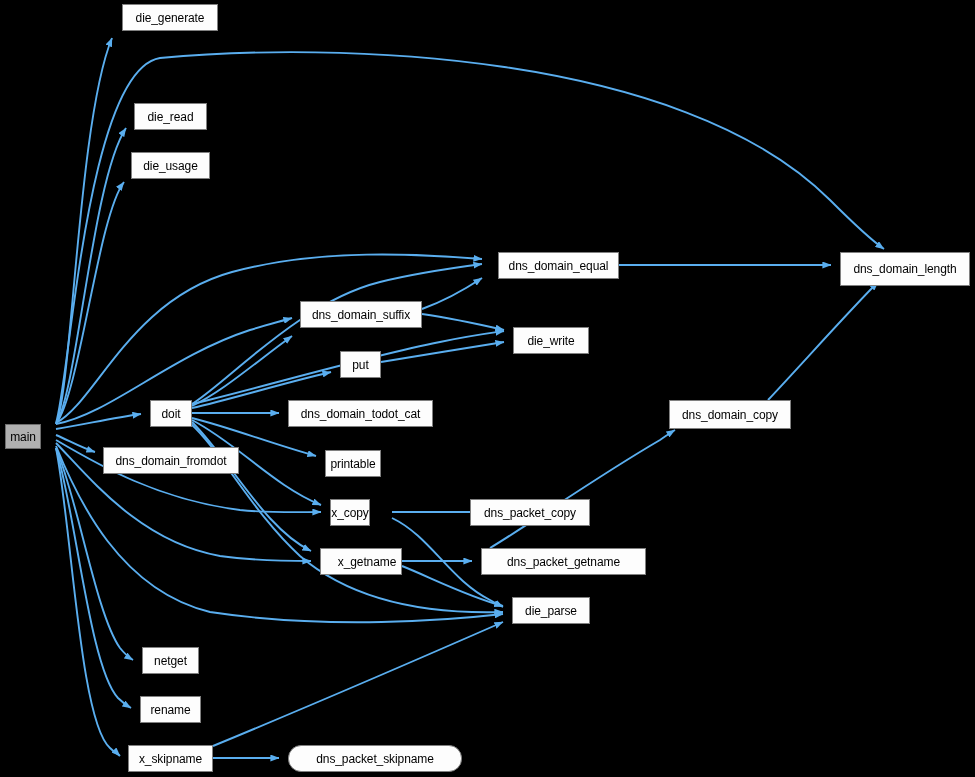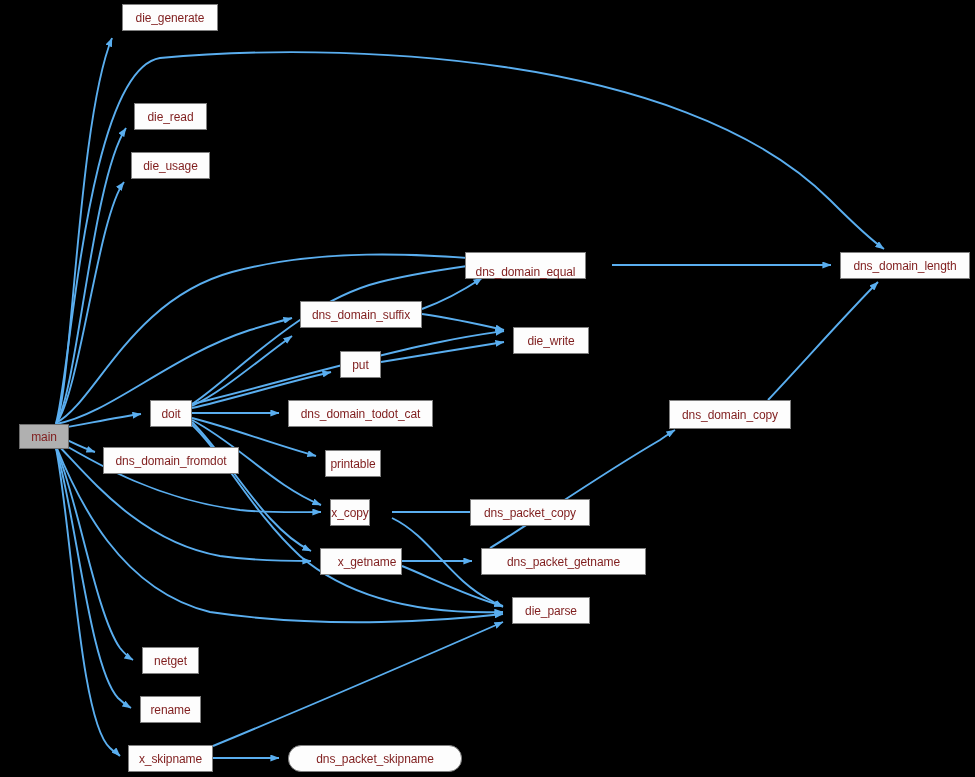--- a/index.html
+++ b/index.html
@@ -21,21 +21,21 @@
     left: 0;
     top: 0;
     width: 975px;
     height: 777px;
   }
   .gnode {
     position: absolute;
     box-sizing: border-box;
     background: #fdfdfd;
     border: 1px solid #808080;
-    color: #7f1d1d;
+    color: #000000;
     font-size: 12px;
     line-height: 1;
     display: flex;
     align-items: center;
     justify-content: center;
     white-space: nowrap;
     letter-spacing: -0.1px;
     z-index: 5;
   }
   .gnode.root {
@@ -90,36 +90,36 @@
         <path d="M392,518 C430,536 450,580 490,600 C495,603 499,605 503,607" fill="none" stroke="#5aaeef" stroke-width="1.9" marker-end="url(#arrow)"></path>
         <path d="M402,561 C424,561 450,561 472,561" fill="none" stroke="#5aaeef" stroke-width="1.9" marker-end="url(#arrow)"></path>
         <path d="M402,566 C432,578 466,596 503,606" fill="none" stroke="#5aaeef" stroke-width="1.9" marker-end="url(#arrow)"></path>
         <path d="M490,548 C530,524 598,476 660,440 C666,436 670,433 675,430" fill="none" stroke="#5aaeef" stroke-width="1.9" marker-end="url(#arrow)"></path>
         <path d="M768,400 C800,366 850,310 878,282" fill="none" stroke="#5aaeef" stroke-width="1.9" marker-end="url(#arrow)"></path>
         <path d="M213,758 C234,758 256,758 279,758" fill="none" stroke="#5aaeef" stroke-width="1.9" marker-end="url(#arrow)"></path>
         <path d="M213,746 C300,710 430,654 503,622" fill="none" stroke="#5aaeef" stroke-width="1.9" marker-end="url(#arrow)"></path>
       </g>
   </svg>
   <div id="nodes-layer">
-      <div class="gnode root" style="left: 19px; top: 424px; width: 50px; height: 25px;">
+      <div class="gnode root" style="left: 5px; top: 424px; width: 36px; height: 25px;">
         <span class="gnode-label">main</span>
       </div>
       <div class="gnode" style="left: 122px; top: 4px; width: 96px; height: 27px;">
         <span class="gnode-label">die_generate</span>
       </div>
       <div class="gnode" style="left: 134px; top: 103px; width: 73px; height: 27px;">
         <span class="gnode-label">die_read</span>
       </div>
       <div class="gnode" style="left: 131px; top: 152px; width: 79px; height: 27px;">
         <span class="gnode-label">die_usage</span>
       </div>
-      <div class="gnode" style="left: 465px; top: 252px; width: 121px; height: 27px; align-items: flex-end;">
+      <div class="gnode" style="left: 498px; top: 252px; width: 121px; height: 27px;">
         <span class="gnode-label">dns_domain_equal</span>
       </div>
-      <div class="gnode" style="left: 840px; top: 252px; width: 130px; height: 27px;">
+      <div class="gnode" style="left: 840px; top: 252px; width: 130px; height: 34px;">
         <span class="gnode-label">dns_domain_length</span>
       </div>
       <div class="gnode" style="left: 300px; top: 301px; width: 122px; height: 27px;">
         <span class="gnode-label">dns_domain_suffix</span>
       </div>
       <div class="gnode" style="left: 513px; top: 327px; width: 76px; height: 27px;">
         <span class="gnode-label">die_write</span>
       </div>
       <div class="gnode" style="left: 340px; top: 351px; width: 41px; height: 27px;">
         <span class="gnode-label">put</span>

